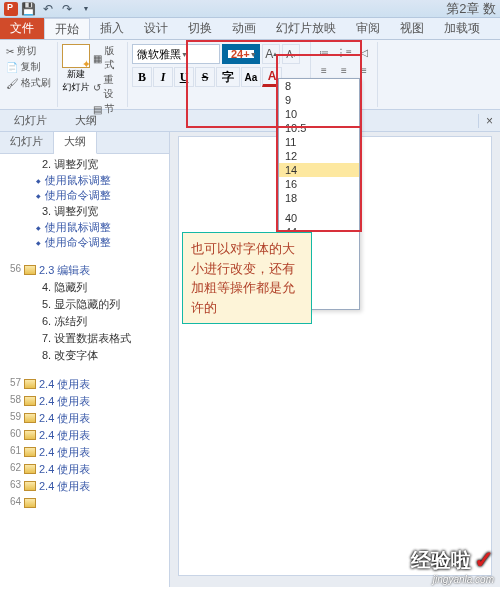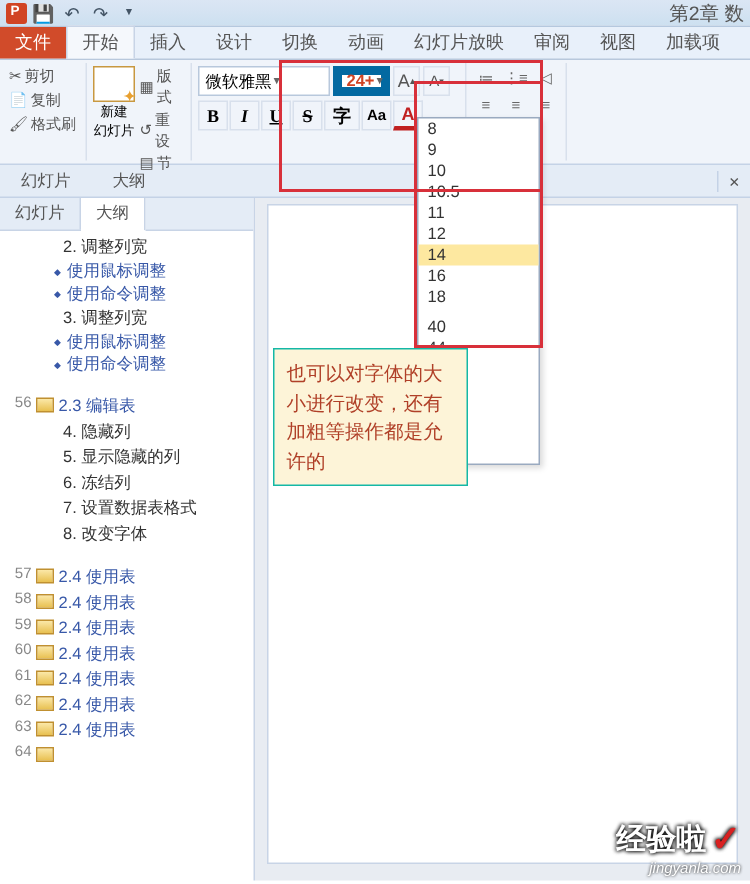--- a/index.html
+++ b/index.html
@@ -5,21 +5,21 @@
 * { box-sizing: border-box; margin: 0; padding: 0; font-family: "Microsoft YaHei", Arial, sans-serif; }
 body { width: 500px; height: 589px; background: #fff; overflow: hidden; position: relative; font-size: 12px; }
 
 .titlebar { height: 18px; background: linear-gradient(#dbe6f4,#cde0f0); border-bottom: 1px solid #b5c8de; display: flex; align-items: center; padding: 0 4px; }
 .titlebar .qat { display: flex; gap: 3px; align-items: center; }
 .titlebar .qat-btn { width: 16px; height: 16px; display: flex; align-items: center; justify-content: center; color: #456; }
 .titlebar .title-text { margin-left: auto; color: #555; font-size: 13px; white-space: nowrap; }
 .logo { width: 14px; height: 14px; background: #d14424; border-radius: 2px; position: relative; }
 .logo::after { content: "P"; position: absolute; color: #fff; font-size: 9px; font-weight: bold; left: 3px; top: 0; }
 
-.tabbar { height: 22px; background: #e8f0fa; display: flex; align-items: flex-end; border-bottom: 1px solid #b8c8dc; }
+.tabbar { height: 22px; background: #e8f0fa; display: flex; border-bottom: 1px solid #b8c8dc; }
 .tab { padding: 2px 10px; color: #555; font-size: 12px; cursor: pointer; }
 .tab.file { background: #d14b2a; color: #fff; height: 100%; display: flex; align-items: center; }
 .tab.active { background: #f5f8fc; border: 1px solid #c8d4e6; border-bottom: none; }
 
 .ribbon { height: 70px; background: #f0f4fa; border-bottom: 1px solid #c4d2e6; display: flex; padding: 2px 0; position: relative; }
 .rgroup { border-right: 1px solid #d8e0ec; padding: 2px 4px; display: flex; flex-direction: column; position: relative; }
 .rg-paste { width: 58px; }
 .rg-paste .paste-big { display: flex; flex-direction: column; align-items: center; gap: 1px; }
 .paste-icon { width: 26px; height: 28px; background: linear-gradient(#f8e4c4,#e8c88c); border: 1px solid #c0a060; border-radius: 2px; position: relative; }
 .paste-icon::before { content: ""; position: absolute; top: 6px; left: 4px; right: 4px; bottom: 4px; background: #fff; border: 1px solid #ccc; }

